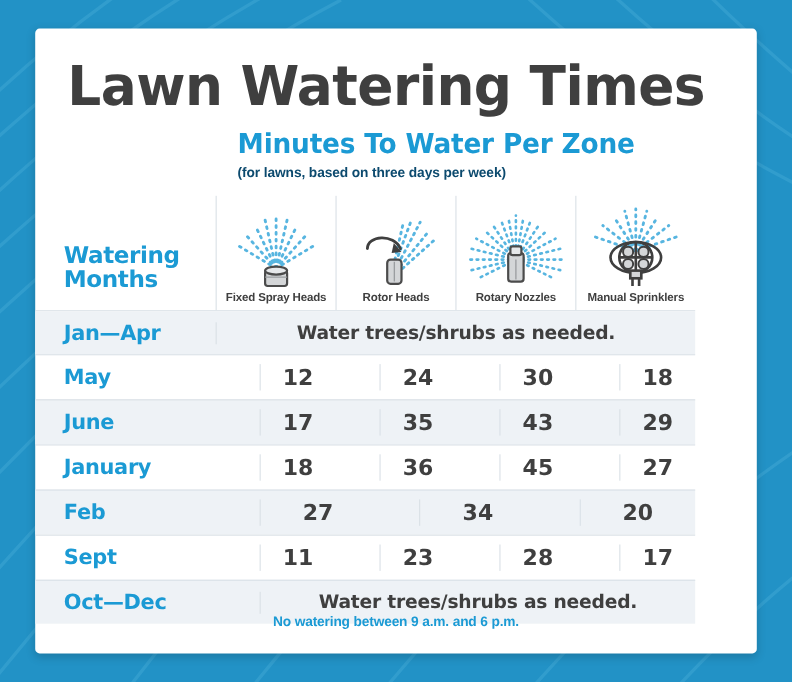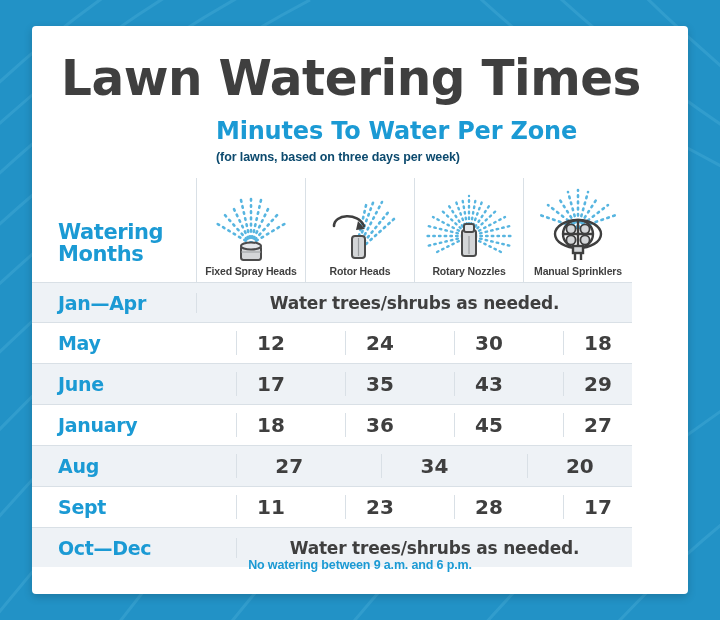--- a/index.html
+++ b/index.html
@@ -390,21 +390,21 @@
 
     <div class="trow data-row sep">
       <div class="cell-month">January</div>
       <div class="cell-num">18</div>
       <div class="cell-num">36</div>
       <div class="cell-num">45</div>
       <div class="cell-num">27</div>
     </div>
 
     <div class="trow data-row alt sep">
-      <div class="cell-month">Aug</div>
+      <div class="cell-month">Feb</div>
       <div class="cell-num">27</div>
       <div class="cell-num">34</div>
       <div class="cell-num">20</div>
     </div>
 
     <div class="trow data-row sep">
       <div class="cell-month">Sept</div>
       <div class="cell-num">11</div>
       <div class="cell-num">23</div>
       <div class="cell-num">28</div>

